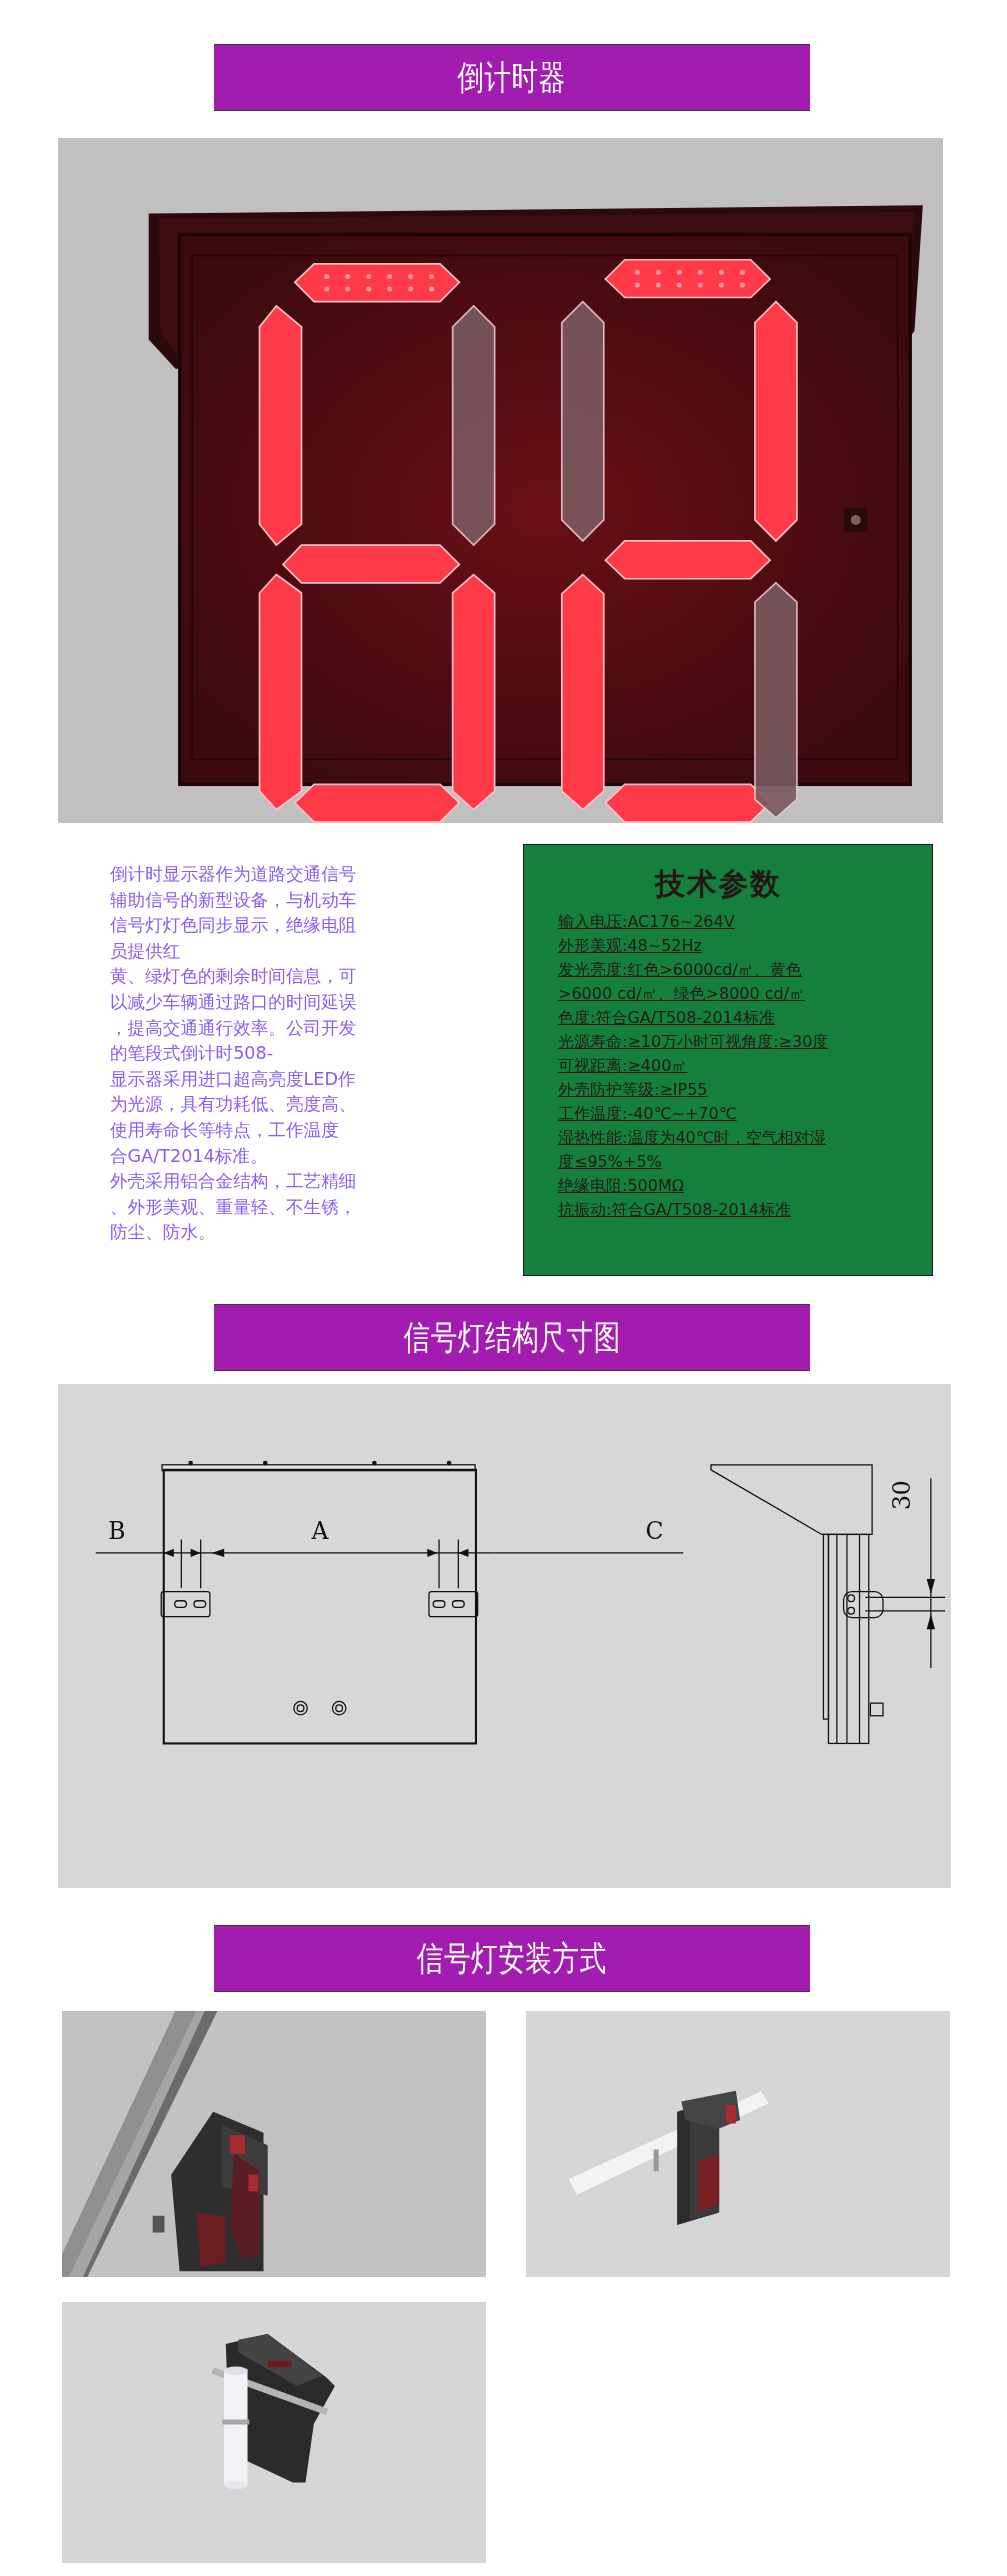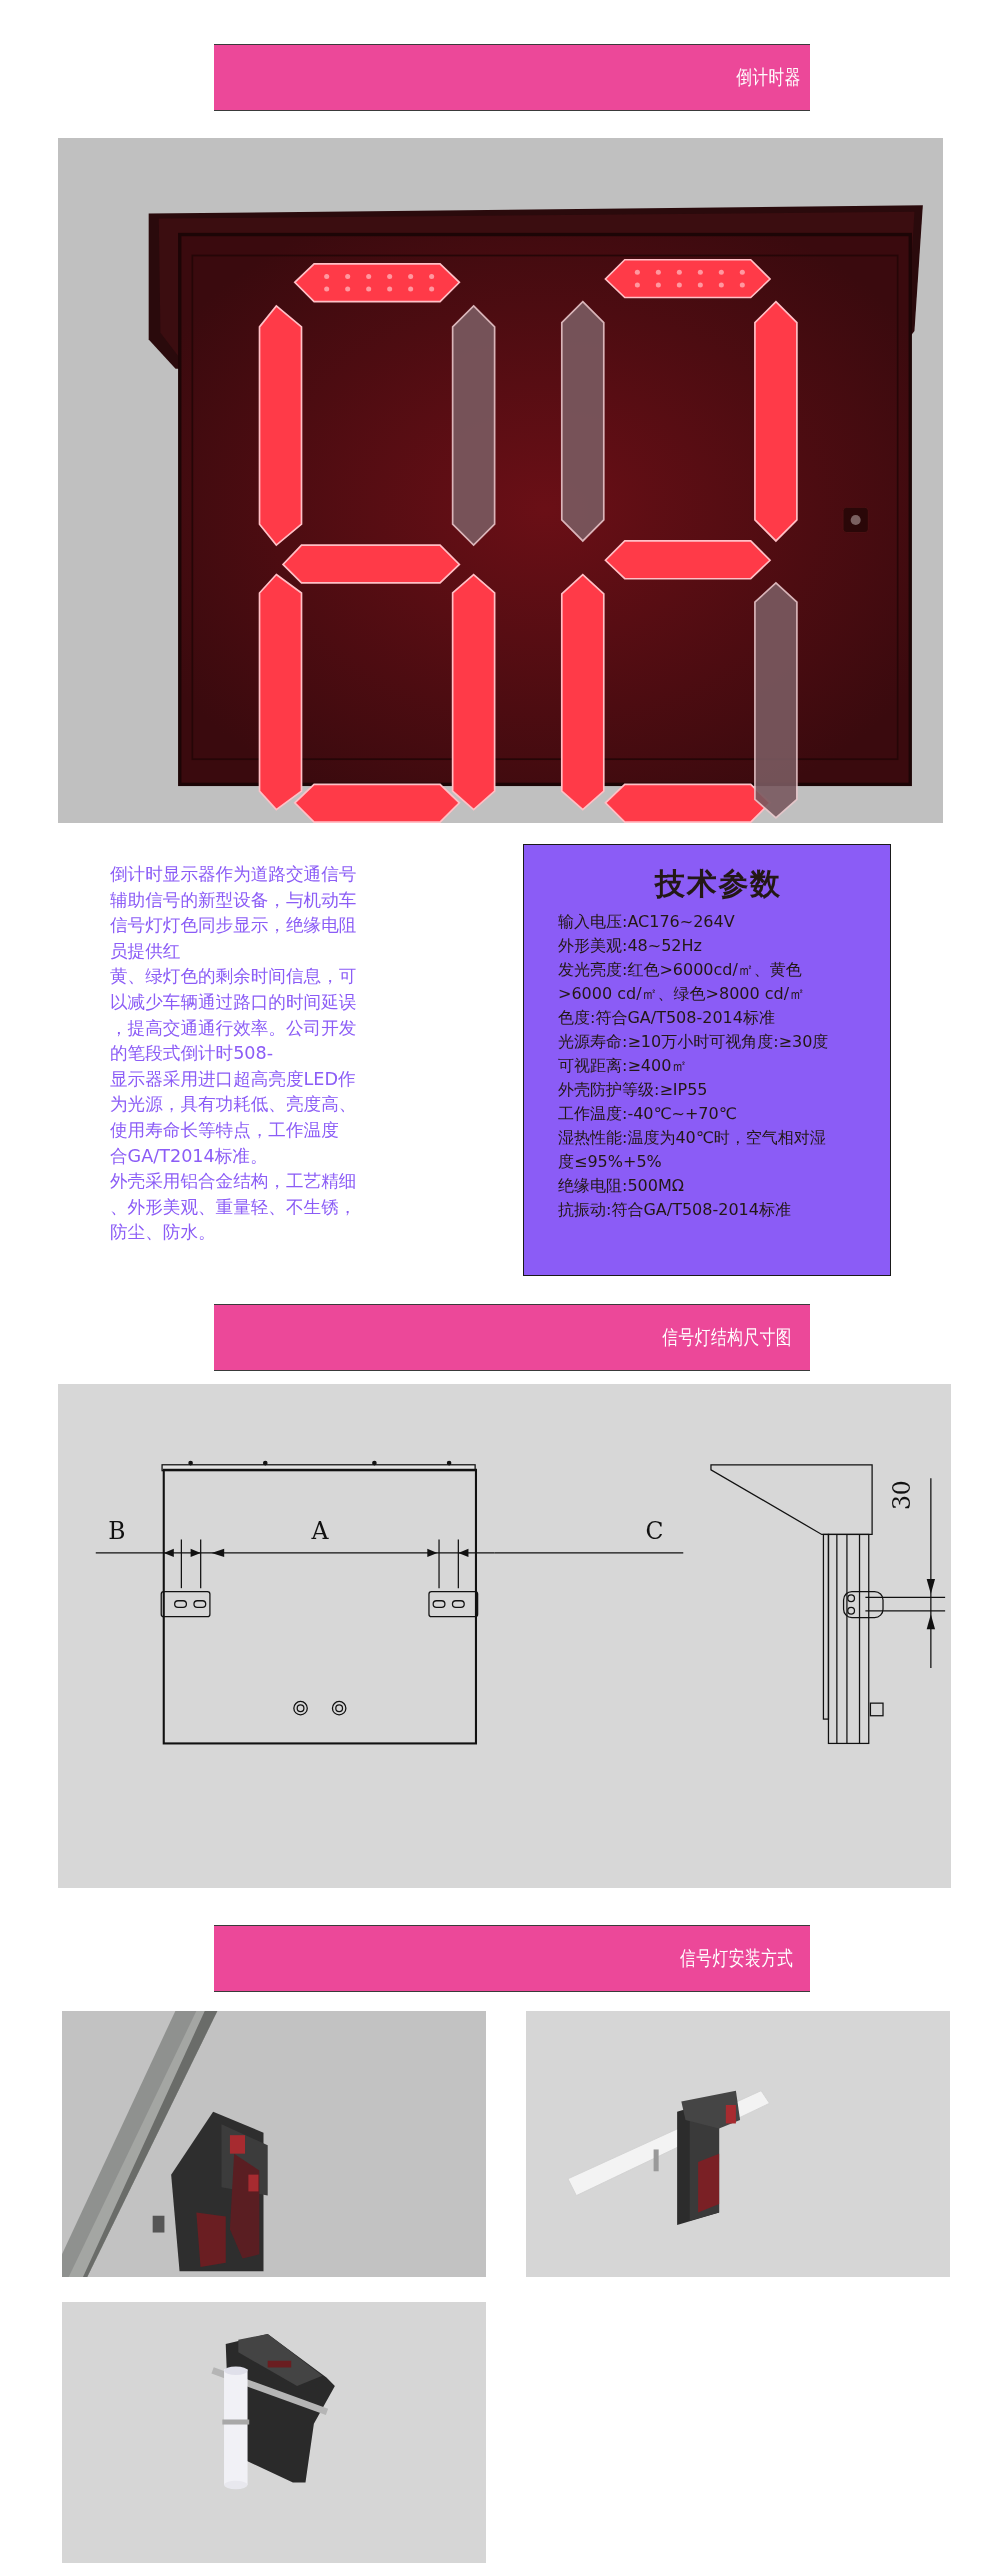--- a/index.html
+++ b/index.html
@@ -1,39 +1,39 @@
 <!DOCTYPE html>
 <html style="font-size:13.4px"><head>
 <meta charset="utf-8">
 <style>
   * { box-sizing: border-box; margin: 0; padding: 0; }
   html, body { width: 1007px; background: #ffffff; }
   body { position: relative; height: 2576px; font-family: "DejaVu Sans", sans-serif; color: #231815; overflow: hidden; }
 
-  .banner { position: absolute; left: 214px; width: 596px; height: 67px; background: #ec4899; color: #fff;
-            display: flex; align-items: center; justify-content: flex-end; font-size: 20px; letter-spacing: 0.8px;
+  .banner { position: absolute; left: 214px; width: 596px; height: 67px; background: #a21caf; color: #fff;
+            display: flex; align-items: center; justify-content: center; font-size: 34px; letter-spacing: 0.8px;
             border-bottom: 1.7px solid #3a3a3a; border-top: 0.8px solid #3a3a3a; }
   .banner span { transform: scaleX(0.78); display: inline-block; }
   #banner-1 { top: 44px; }
   #banner-2 { top: 1304px; }
   #banner-3 { top: 1925px; }
 
   
   .photo { position: absolute; left: 58px; top: 138px; width: 885px; height: 685px; background: #c0c0c0; overflow: hidden; }
   .photo svg { width: 100%; height: 100%; display: block; }
 
   
   .desc { position: absolute; left: 110px; top: 862px; width: 336px; font-size: 17.6px; line-height: 25.6px; color: #8b5cf6; }
   .desc p { white-space: nowrap; }
 
   
-  .params { position: absolute; left: 523px; top: 844px; width: 368px; height: 432px; background: #8b5cf6;
+  .params { position: absolute; left: 523px; top: 844px; width: 410px; height: 432px; background: #15803d;
             border: 1.7px solid #1a1a1a; padding: 18.5px 0 0 34px; }
   .params h2 { font-size: 30px; font-weight: bold; text-align: left; padding-left: 97px; margin-bottom: 5px; letter-spacing: 1.7px; }
-  .params ul { list-style: none; font-size: 16px; line-height: 24px; color: #231815; }
+  .params ul { list-style: none; font-size: 16px; line-height: 24px; color: #231815; text-decoration: underline; }
   .params li { white-space: nowrap; }
 
   
   .drawing { position: absolute; left: 58px; top: 1384px; width: 893px; height: 504px; background: #d7d7d7; }
   .drawing svg { width: 100%; height: 100%; display: block; }
 
   
   .install { position: absolute; background: #d6d6d6; overflow: hidden; }
   .install svg { width: 100%; height: 100%; display: block; }
   #install-1 { left: 62px; top: 2011px; width: 424px; height: 266px; background: #c2c2c2; }

